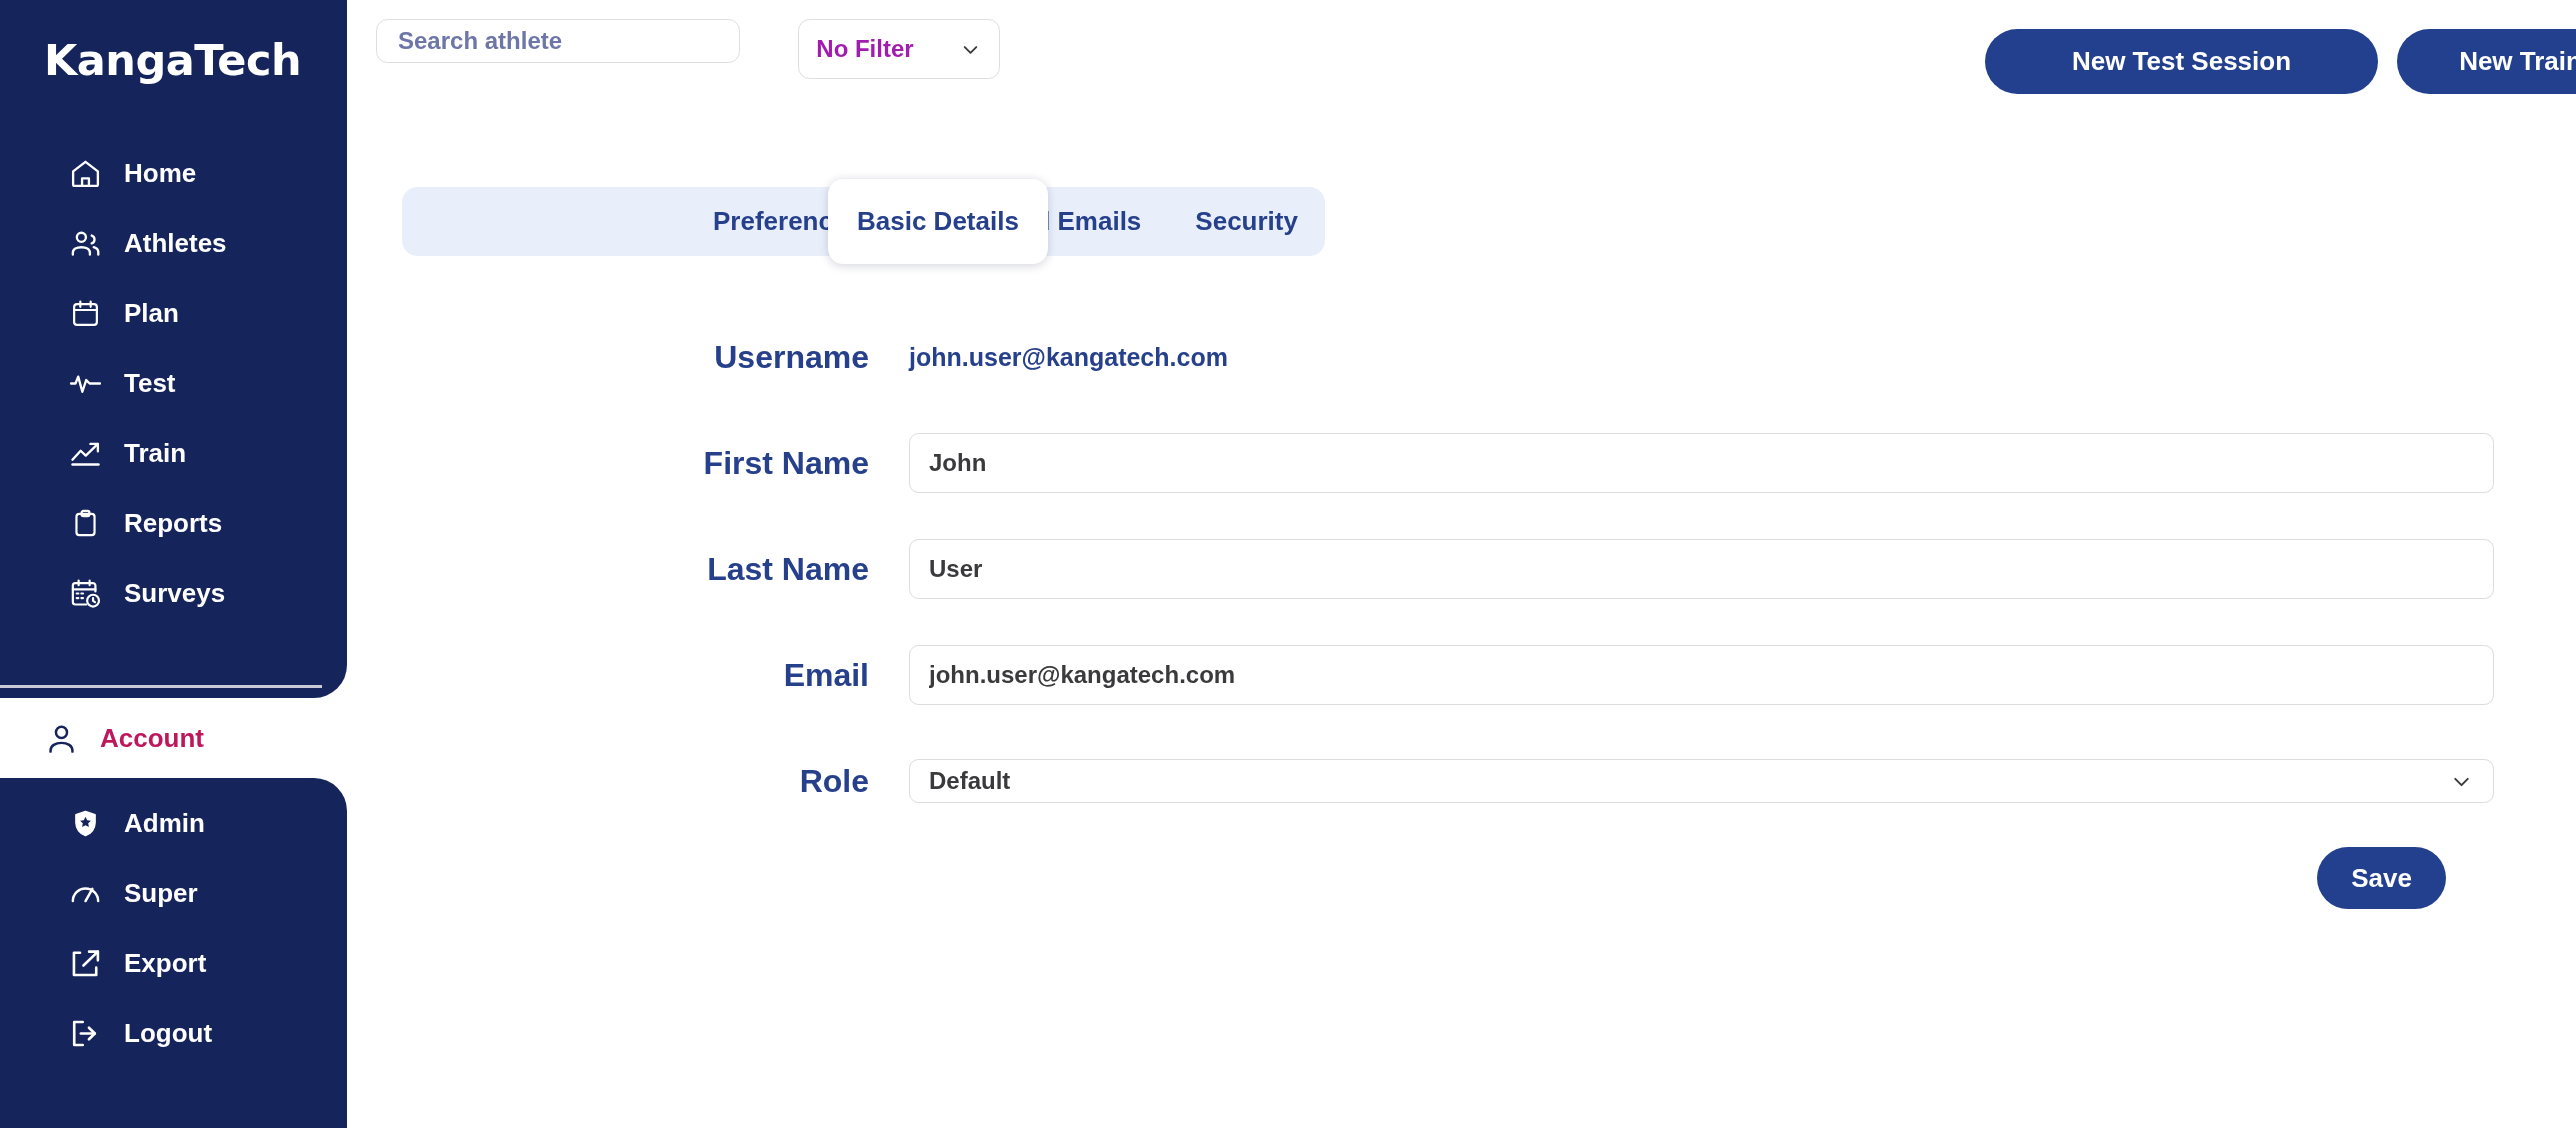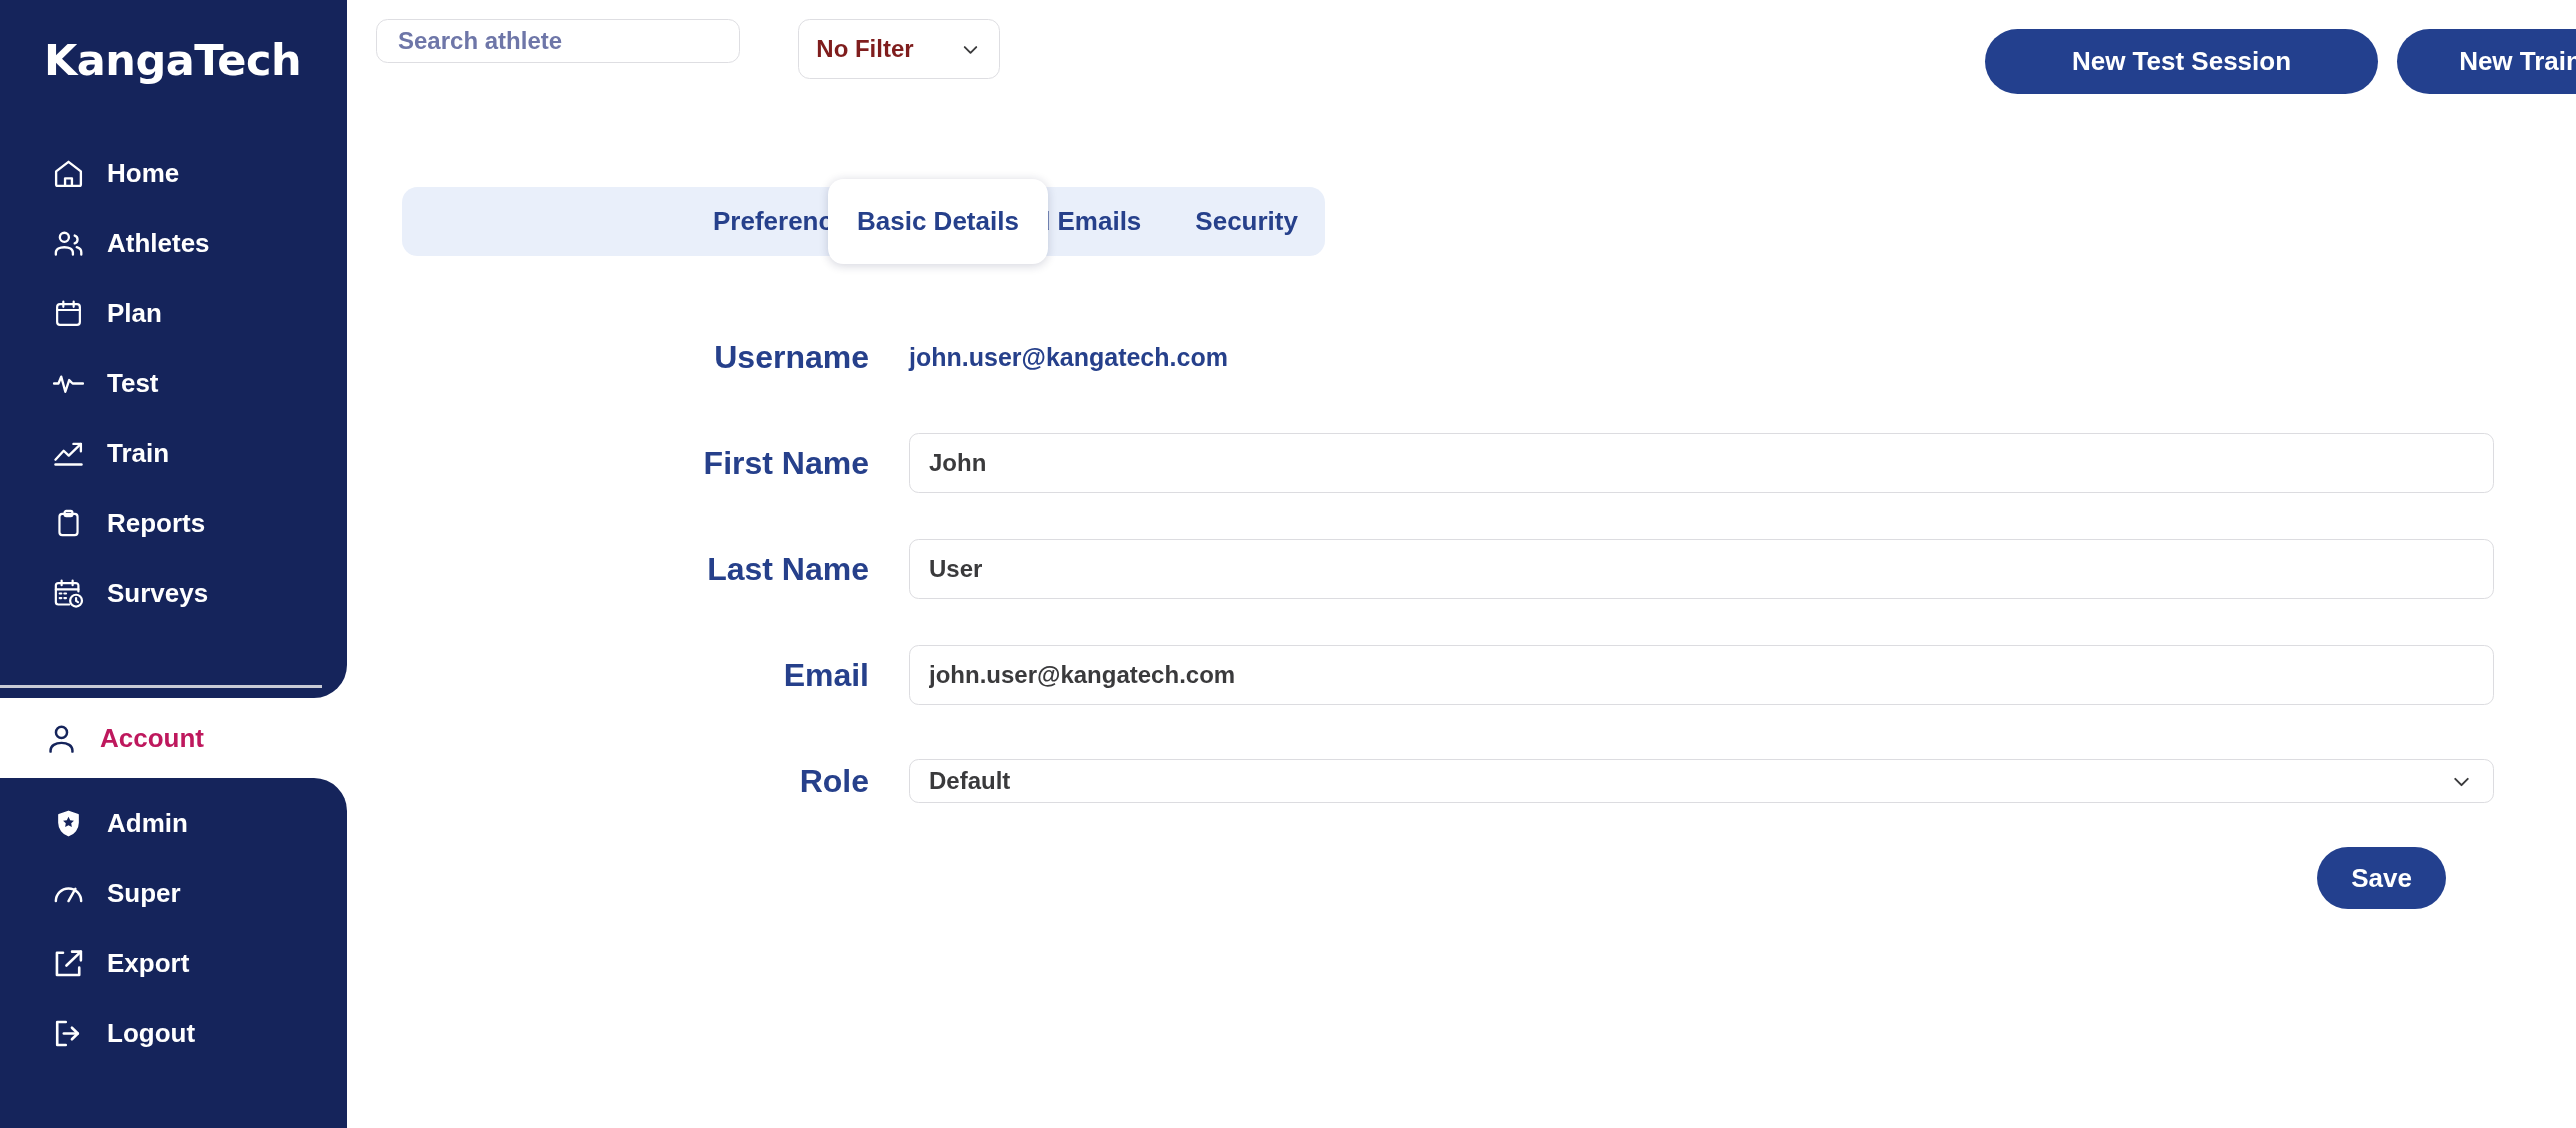--- a/index.html
+++ b/index.html
@@ -62,21 +62,21 @@
     position: absolute;
     left: 0; top: 149px;
     width: 347px;
   }
   .nav-item {
     position: relative;
     display: flex;
     align-items: center;
     height: 48px;
     margin-bottom: 22px;
-    padding-left: 51px;
+    padding-left: 68px;
     cursor: pointer;
     color: #ffffff;
   }
   .nav-icon {
     width: 35px;
     height: 35px;
     flex: 0 0 35px;
     display: flex;
     align-items: center;
     justify-content: center;
@@ -149,21 +149,21 @@
     border-radius: 11.6px;
     background: #ffffff;
     display: flex;
     align-items: center;
     padding: 0 17.3px;
     cursor: pointer;
   }
   .filter-select .sel-value {
     font-size: 24px;
     font-weight: 700;
-    color: #7f1d1d;
+    color: #a21caf;
     white-space: nowrap;
   }
   .chev {
     margin-left: auto;
     display: flex;
     align-items: center;
   }
 
   .btn-pill {
     position: absolute;

